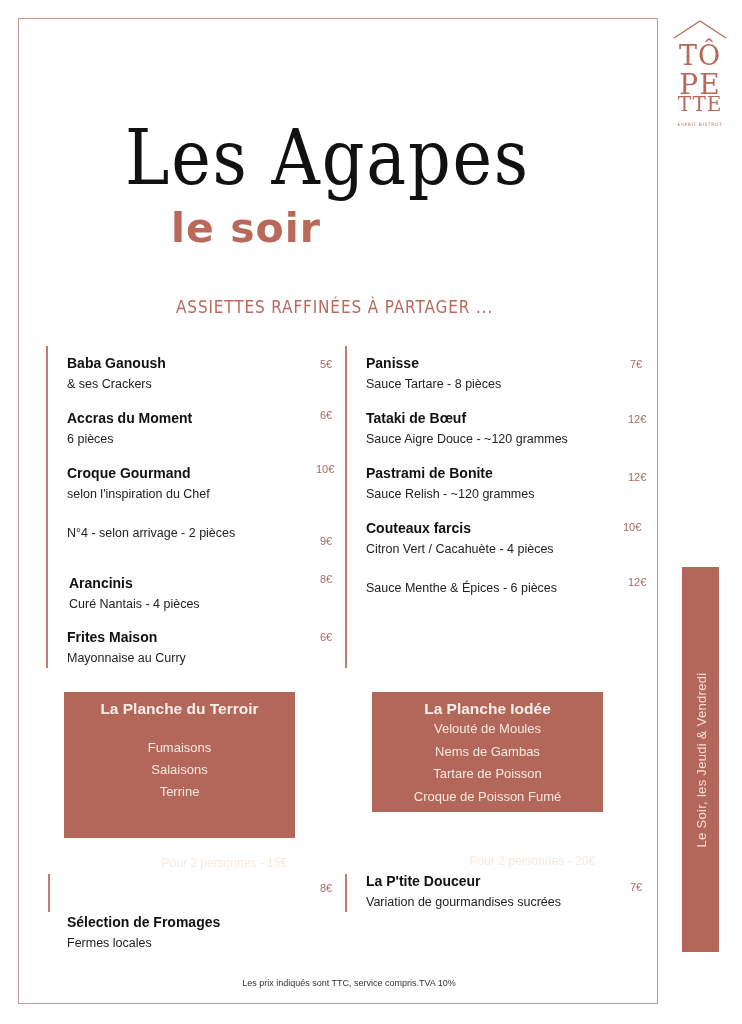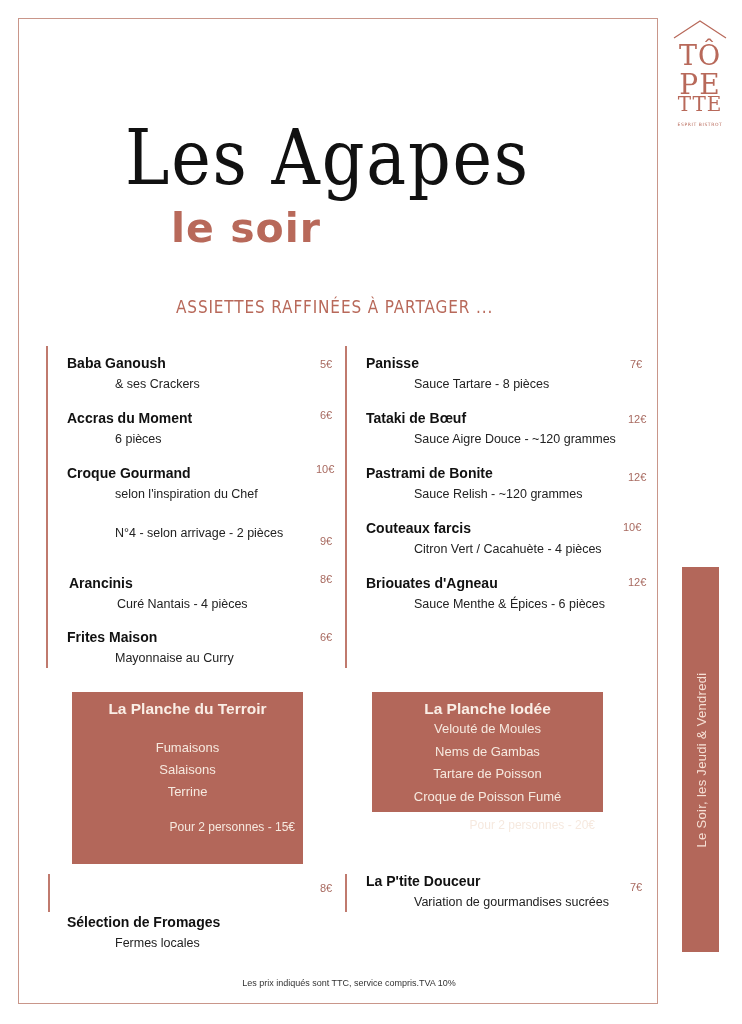--- a/index.html
+++ b/index.html
@@ -10,26 +10,26 @@
     .logo .l1, .logo .l2, .logo .l3 { position:absolute; left:0; width:64px; font-family:"DejaVu Serif", serif; font-weight:200; letter-spacing:1px; }
     .logo .l1 { top:22px; font-size:27px; }
     .logo .l2 { top:50px; font-size:28px; }
     .logo .l3 { top:74px; font-size:20px; }
     .logo .tag { position:absolute; top:104px; left:0; width:64px; font-size:4.5px; letter-spacing:0.6px; }
     .title { position:absolute; left:125px; top:120px; font-family:"DejaVu Serif", serif; font-weight:200; font-size:76px; letter-spacing:2px; color:#111; line-height:1; transform:scaleX(0.88); transform-origin:left top; }
     .subtitle { position:absolute; left:171px; top:208px; font-family:"DejaVu Sans", sans-serif; font-weight:bold; font-size:41px; color:#b8695a; line-height:1; letter-spacing:1px; }
     .section { position:absolute; left:176px; top:296px; font-family:"DejaVu Sans", sans-serif; font-size:18px; letter-spacing:1px; color:#b8695a; transform:scaleX(0.85); transform-origin:left top; white-space:nowrap; }
     .item { position:absolute; left:20px; width:270px; }
     .item .name { font-family:"Liberation Sans", sans-serif; font-weight:bold; font-size:14px; color:#111; white-space:nowrap; }
-    .item .desc { font-family:"Liberation Sans", sans-serif; font-size:12.5px; color:#222; margin-top:6px; white-space:nowrap;margin-left:48px; }
+    .item .desc { font-family:"Liberation Sans", sans-serif; font-size:12.5px; color:#222; margin-top:6px; white-space:nowrap; }
     .price { position:absolute; font-family:"Liberation Sans", sans-serif; font-size:11px; color:#a86a60; white-space:nowrap; }
     .plank { position:absolute; background:#b3675a; color:#f6e9df; text-align:center; font-family:"Liberation Sans", sans-serif; }
     .plank .ptitle { font-weight:bold; font-size:15.5px; color:#faeee6; }
     .plank .pline { font-size:13px; }
-    .plank .pfoot { position:absolute; right:8px; font-size:12px; }
+    .plank .pfoot { position:absolute; right:8px; font-size:12px;margin-top:36px; }
     .bottom-line { position:absolute; width:2px; background:#c07a6e; }
     .side-band { position:absolute; left:682px; top:567px; width:37px; height:385px; background:#b3675a; }
     .side-band .vtext { position:absolute; left:50%; top:50%; transform:translate(-50%,-50%) rotate(-90deg); white-space:nowrap; color:#f6e0d5; font-family:"Liberation Sans", sans-serif; font-size:13px; letter-spacing:0.3px; }
     .footer { position:absolute; left:0; width:698px; top:978px; text-align:center; font-family:"Liberation Sans", sans-serif; font-size:9px; color:#333; }
   </style>
 </head>
 <body>
 
 <div class="frame"></div>
 
@@ -103,26 +103,25 @@
 </div>
 <div class="price" style="left:628px; top:471px;">12€</div>
 
 <div class="item" style="left:366px; top:520px;">
   <div class="name">Couteaux farcis</div>
   <div class="desc">Citron Vert / Cacahuète - 4 pièces</div>
 </div>
 <div class="price" style="left:623px; top:521px;">10€</div>
 
 <div class="item" style="left:366px; top:575px;">
-  <div class="name">Briouates d'Agneau</div>
   <div class="desc">Sauce Menthe &amp; Épices - 6 pièces</div>
 </div>
 <div class="price" style="left:628px; top:576px;">12€</div>
 
-<div class="plank" style="left:72px; top:692px; width:231px; height:172px;">
+<div class="plank" style="left:64px; top:692px; width:231px; height:146px;">
   <div class="ptitle" style="margin-top:8px;">La Planche du Terroir</div>
   <div style="margin-top:19px;">
     <div class="pline" style="line-height:22px;">Fumaisons</div>
     <div class="pline" style="line-height:22px;">Salaisons</div>
     <div class="pline" style="line-height:22px;">Terrine</div>
   </div>
   <div class="pfoot" style="top:128px;">Pour 2 personnes - 15€</div>
 </div>
 
 <div class="plank" style="left:372px; top:692px; width:231px; height:120px;">

